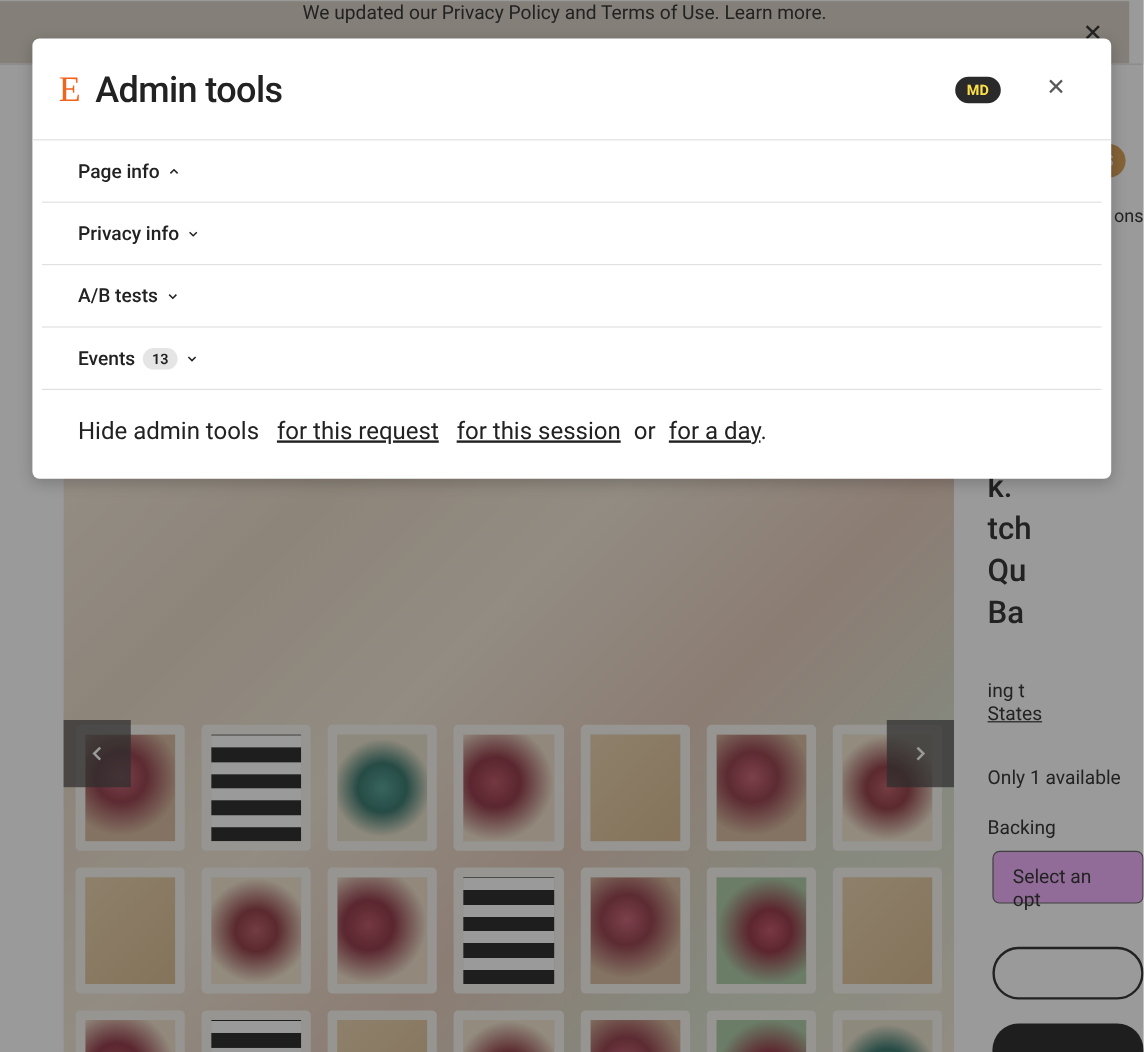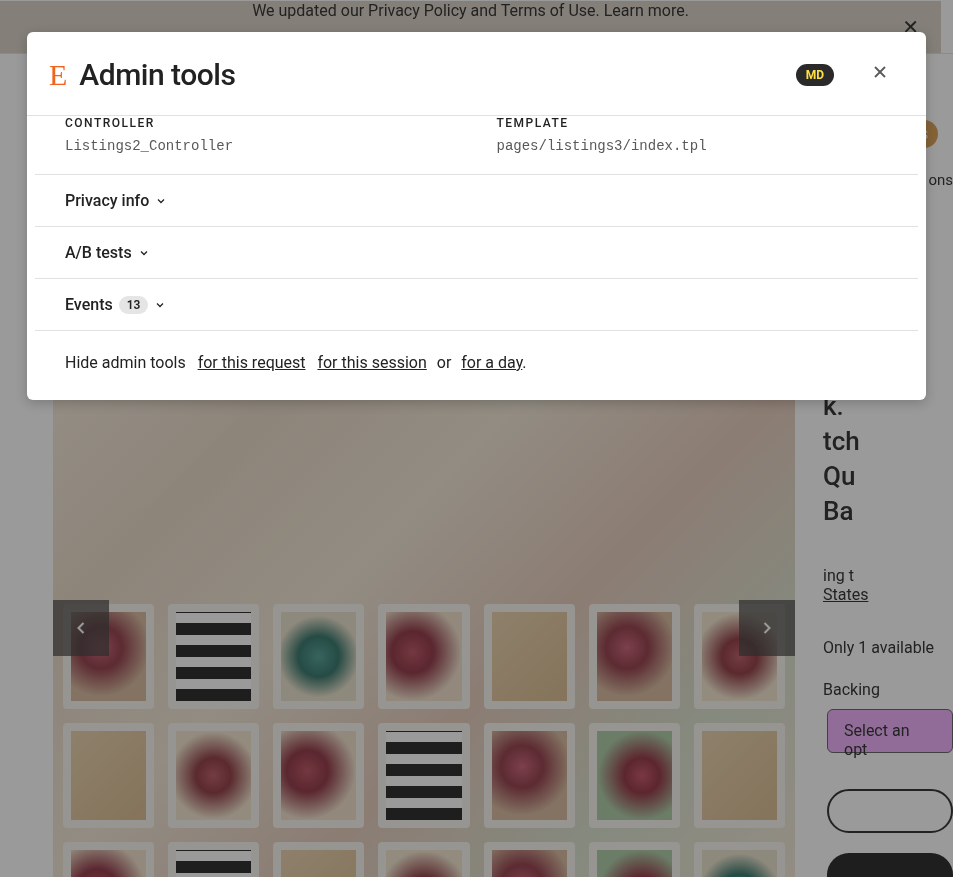--- a/index.html
+++ b/index.html
@@ -287,21 +287,21 @@
       background: #e5e5e5;
       color: #222;
       font-size: 12px;
       font-weight: 600;
       padding: 2px 8px;
       border-radius: 10px;
       margin-left: 6px;
     }
     .footer-row {
       padding: 22px 30px 28px 30px;
-      font-size: 16px;
+      font-size: 20px;
       color: #222;
       margin: 0 8px;
     }
     .footer-link {
       text-decoration: underline;
       color: #222;
       cursor: pointer;
     }
     .footer-sep {
       margin: 0 6px;
@@ -380,29 +380,27 @@
     <span class="md-badge">MD</span>
     <span class="close-btn">
       <svg width="20" height="20" viewBox="0 0 24 24" fill="none" stroke="#595959" stroke-width="2.2">
           <line x1="18" y1="6" x2="6" y2="18"></line>
           <line x1="6" y1="6" x2="18" y2="18"></line>
         </svg>
     </span>
   </div>
 
   <div class="section">
-    <div class="section-content">
-      <div class="info-col">
-        <div class="info-label">CONTROLLER</div>
-        <div class="info-value">Listings2_Controller</div>
-      </div>
-      <div class="info-col">
-        <div class="info-label">TEMPLATE</div>
-        <div class="info-value">pages/listings3/index.tpl</div>
-      </div>
+    <div class="section-header">
+      <span>Page info</span>
+      <span class="chev">
+        <svg class="chev-svg" viewBox="0 0 24 24" fill="none" stroke="#222" stroke-width="2.5">
+            <polyline points="18 15 12 9 6 15"></polyline>
+          </svg>
+      </span>
     </div>
   </div>
 
   <div class="section">
     <div class="section-header">
       <span>Privacy info</span>
       <span class="chev">
         <svg class="chev-svg" viewBox="0 0 24 24" fill="none" stroke="#222" stroke-width="2.5">
             <polyline points="6 9 12 15 18 9"></polyline>
           </svg>

